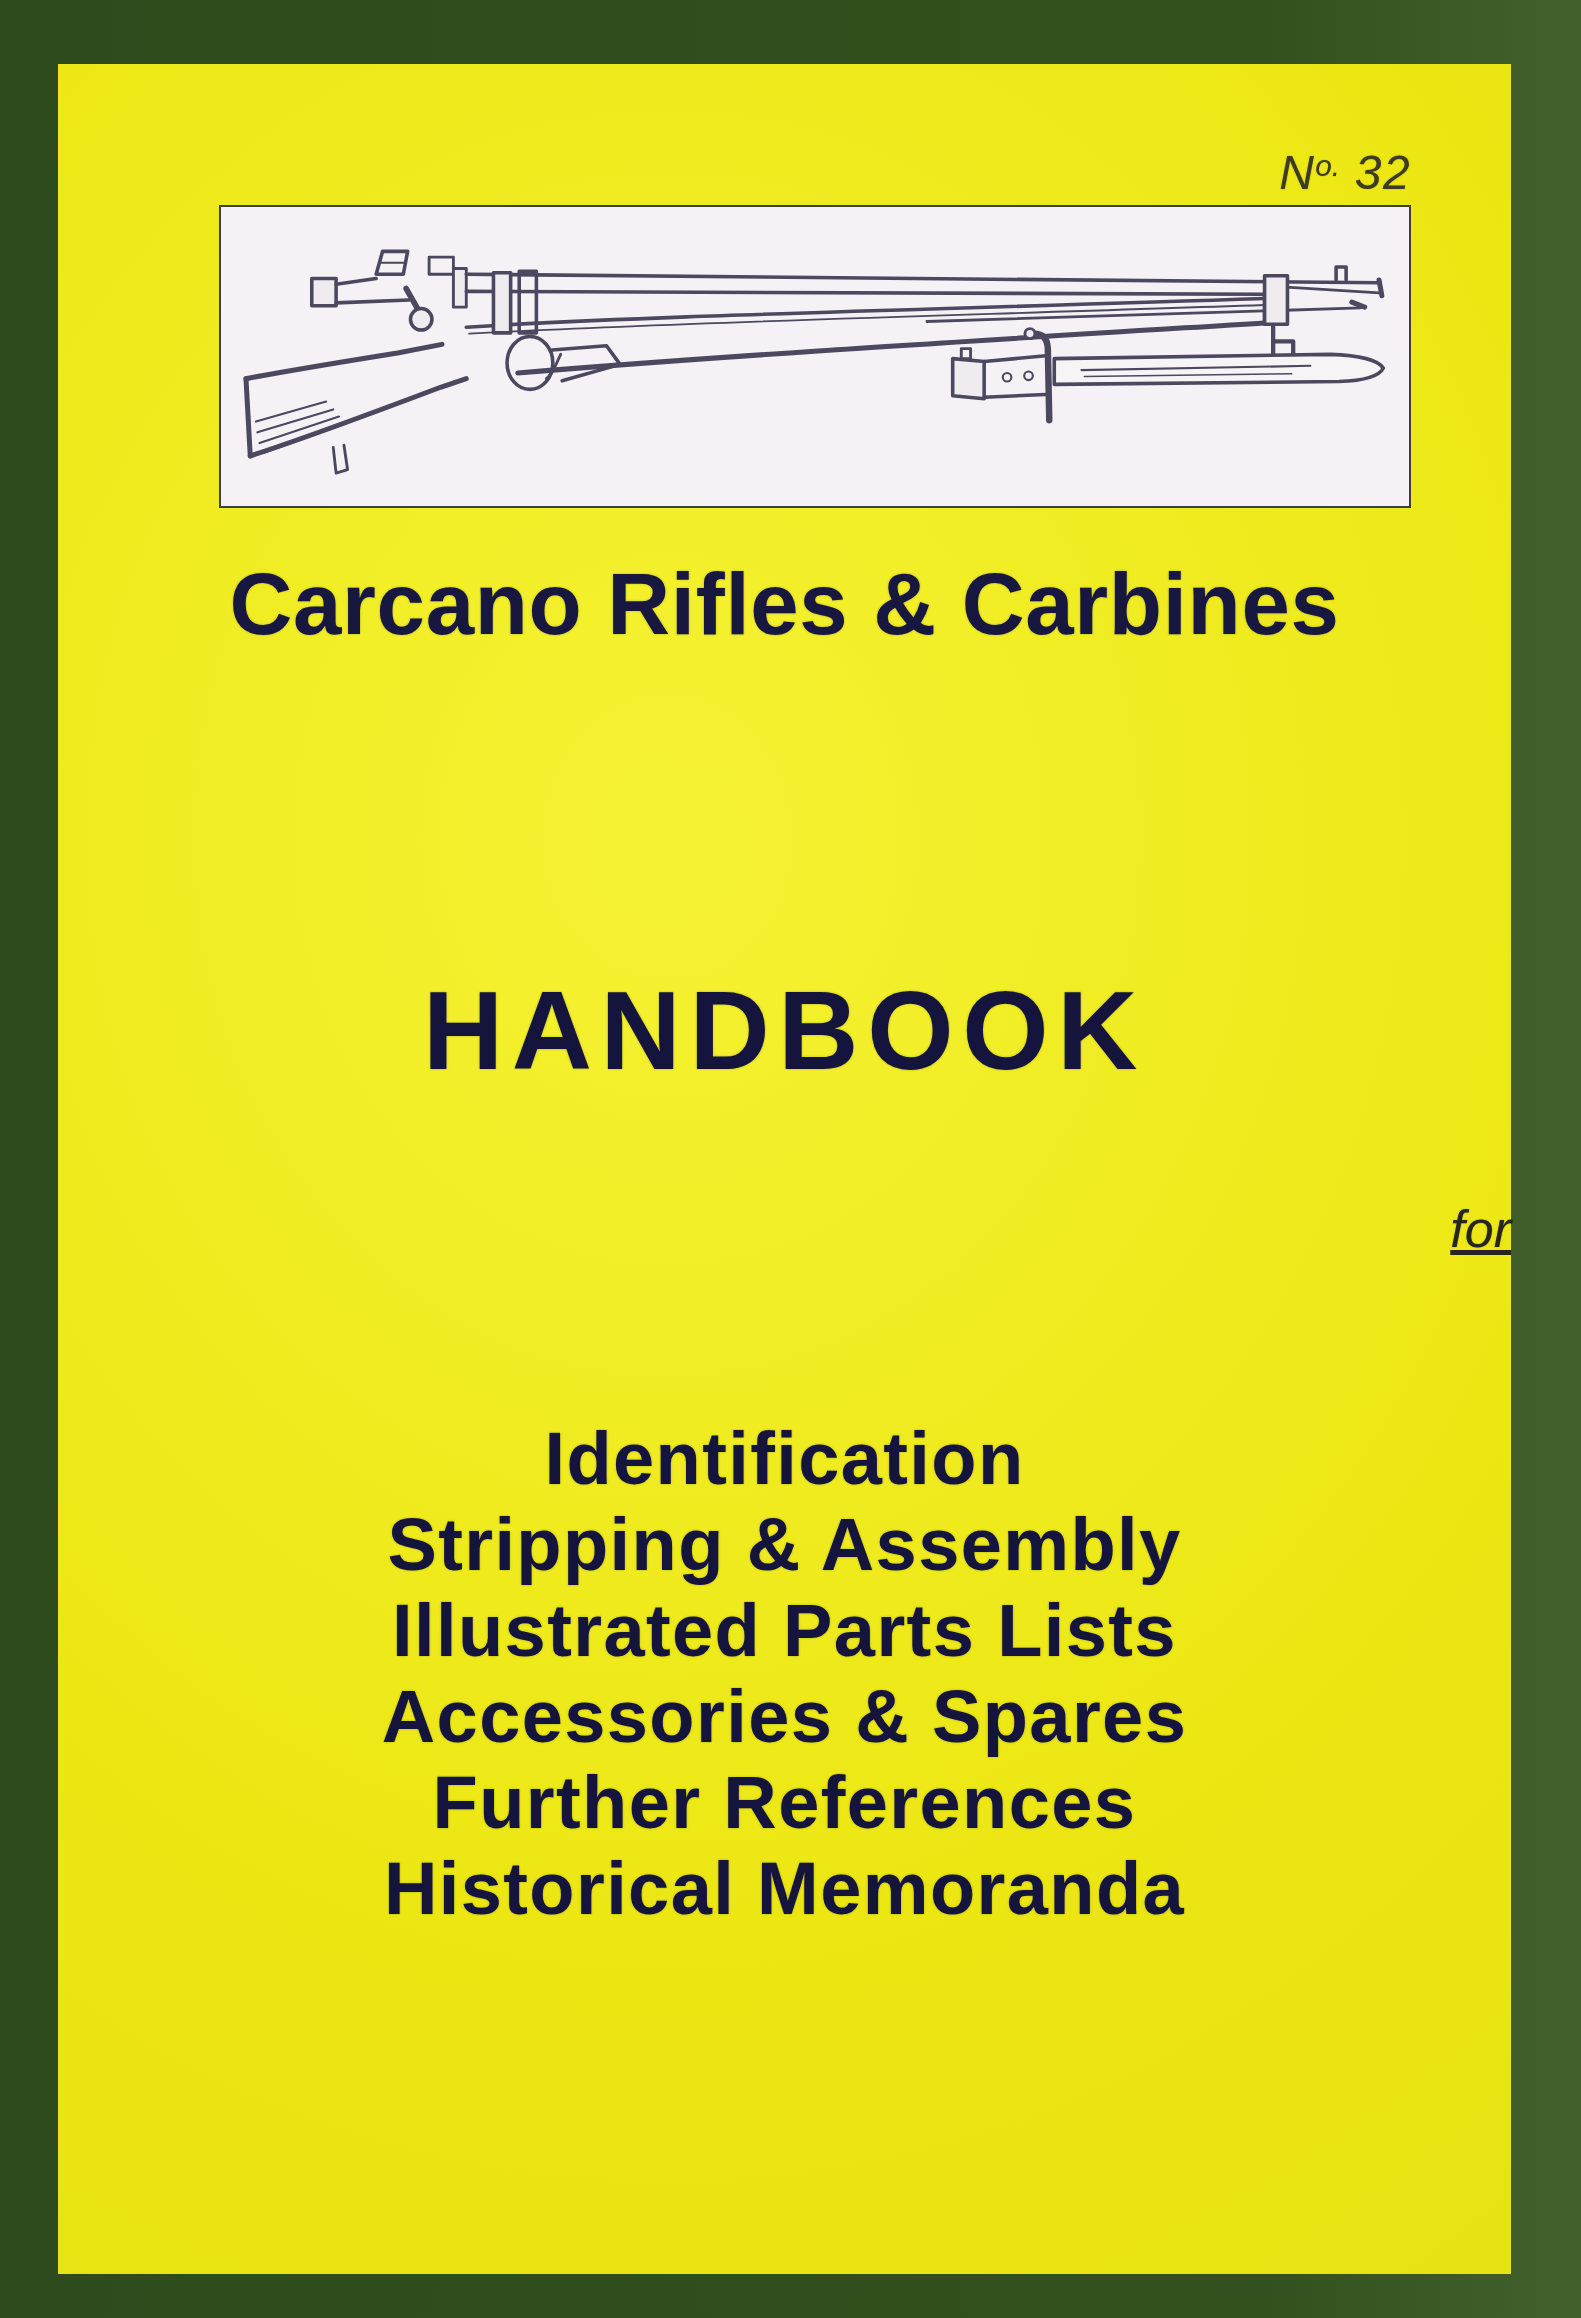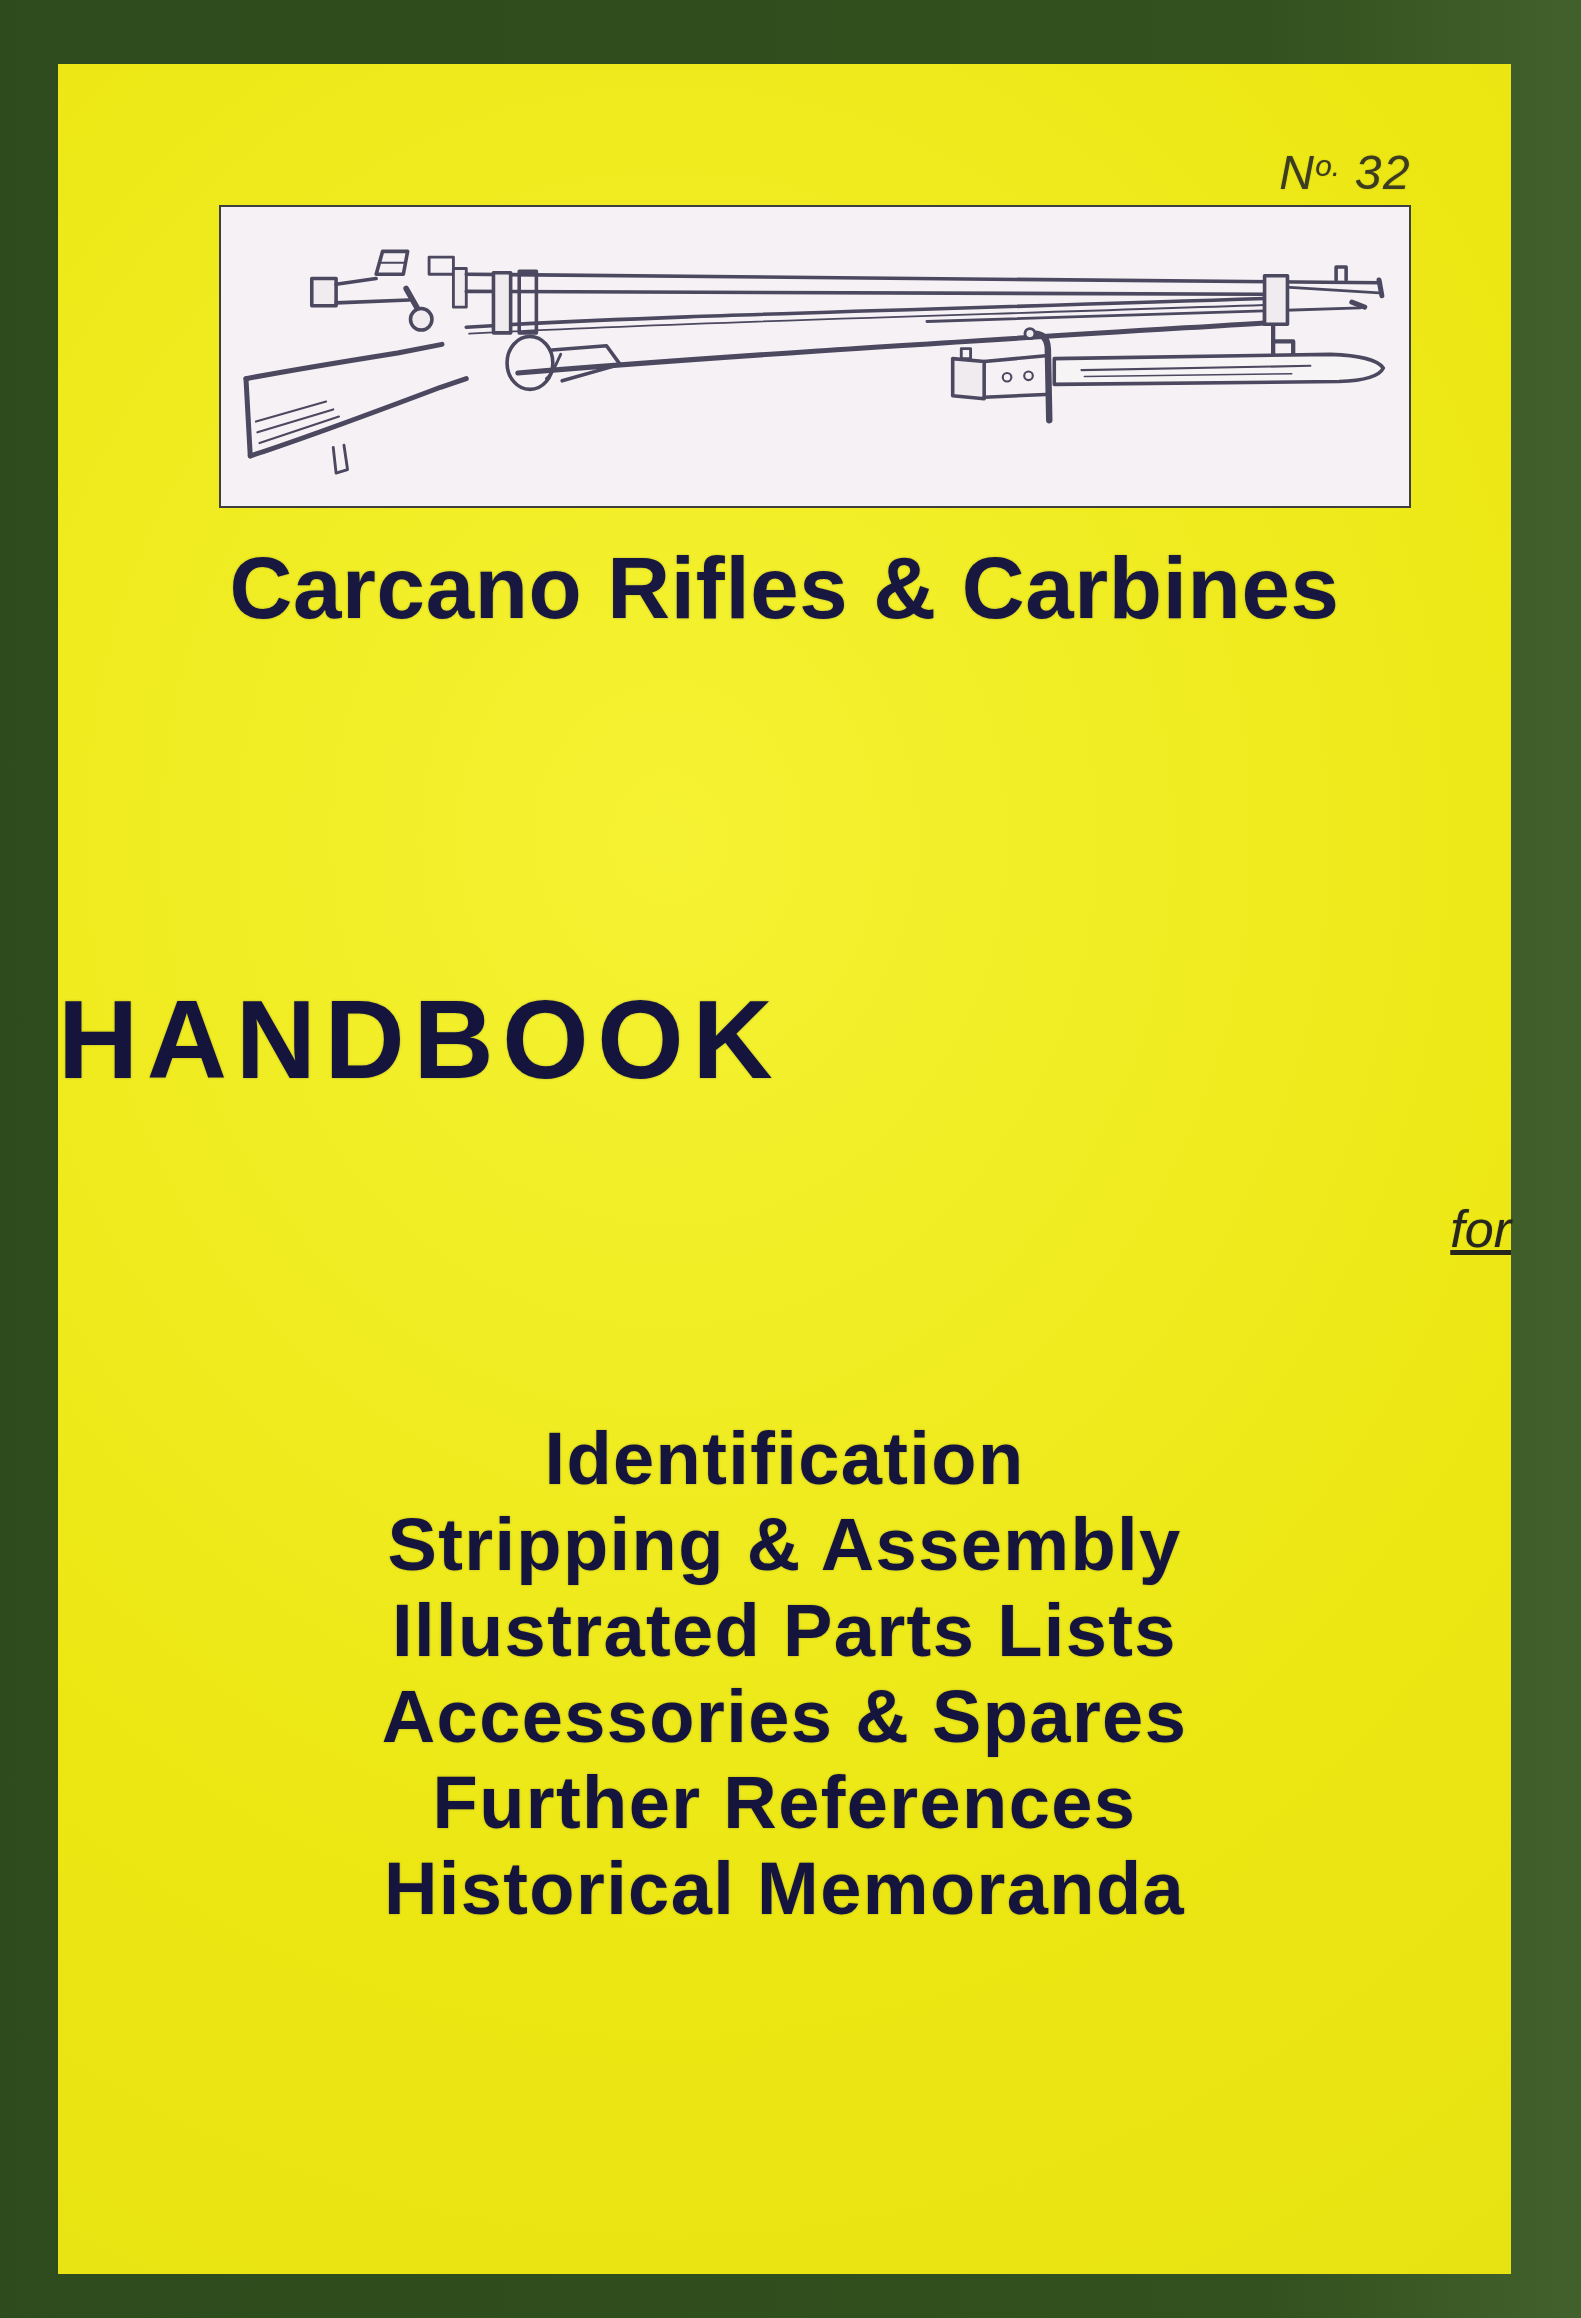--- a/index.html
+++ b/index.html
@@ -39,39 +39,39 @@
     position: absolute;
     left: 161px; top: 141px;
     width: 1192px; height: 303px;
     background: #f5f1f4;
     border: 2.2px solid #3f3f3f;
     box-sizing: border-box;
   }
   .illustration-panel svg { display: block; width: 100%; height: 100%; }
   .cover-title {
     position: absolute;
-    left: 0; top: 474px; width: 100%;
+    left: 0; top: 490px; width: 100%;
     text-align: center;
     font-weight: 700;
     font-size: 87px;
     color: #171740;
     letter-spacing: 0.7px;
     text-shadow: 0 0 2.2px rgba(23,23,64,.3);
     white-space: nowrap;
   }
   .handbook-heading {
     position: absolute;
     left: 0; top: 903px; width: 100%;
+    text-align: center;
     font-weight: 700;
     font-size: 111px;
     color: #14143c;
     letter-spacing: 8.7px;
     text-shadow: 0 0 2.2px rgba(20,20,60,.3);
     white-space: nowrap;
-    margin-top: 9px;
   }
   .for-label {
     position: absolute;
     left: 0; top: 1135px; width: 100%;
     text-align: right;
     font-style: italic;
     font-weight: 400;
     font-size: 52px;
     color: #26261e;
     text-shadow: 0 0 1.4px rgba(30,30,20,.3);

